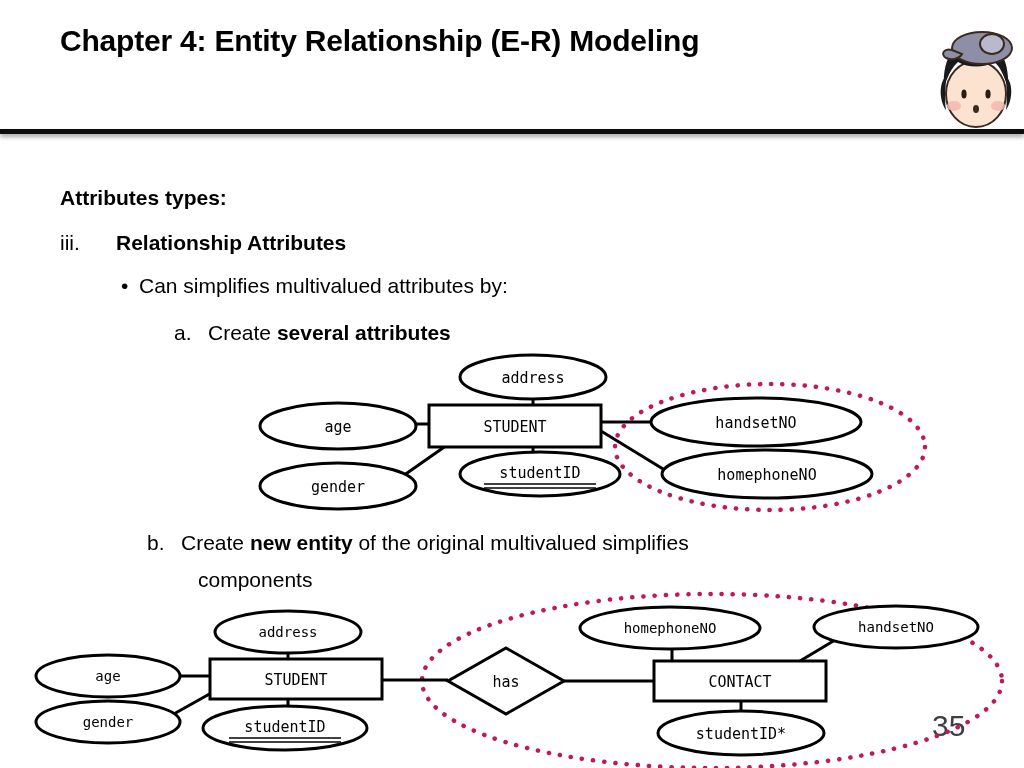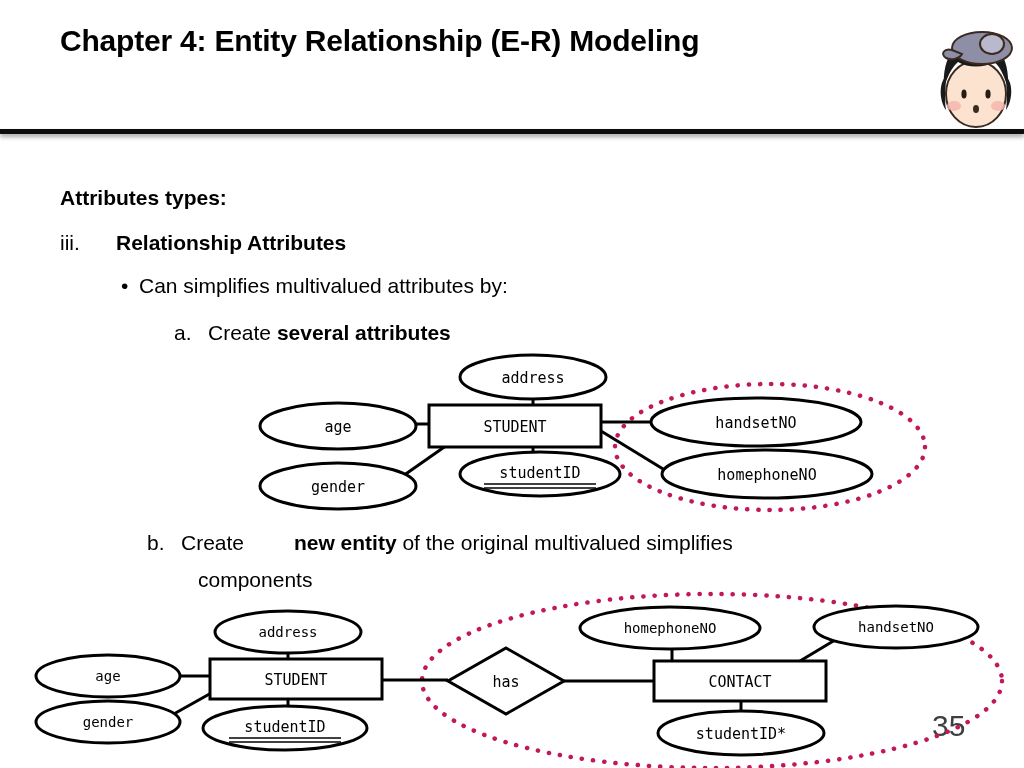--- a/index.html
+++ b/index.html
@@ -87,21 +87,21 @@
   }
   #item-a-text b { font-weight: bold; }
   #item-b-marker {
     left: 147px; top: 531px;
     font-size: 21px;
   }
   #item-b-text {
     left: 181px; top: 531px;
     font-size: 21px;
   }
-  #item-b-text b { font-weight: bold; margin-left: 44px; }
+  #item-b-text b { font-weight: bold; }
   #item-b-text-2 {
     left: 198px; top: 568px;
     font-size: 21px;
   }
 
   
   #page-number {
     position: absolute;
     left: 932px; top: 709px;
     font-size: 30px;

